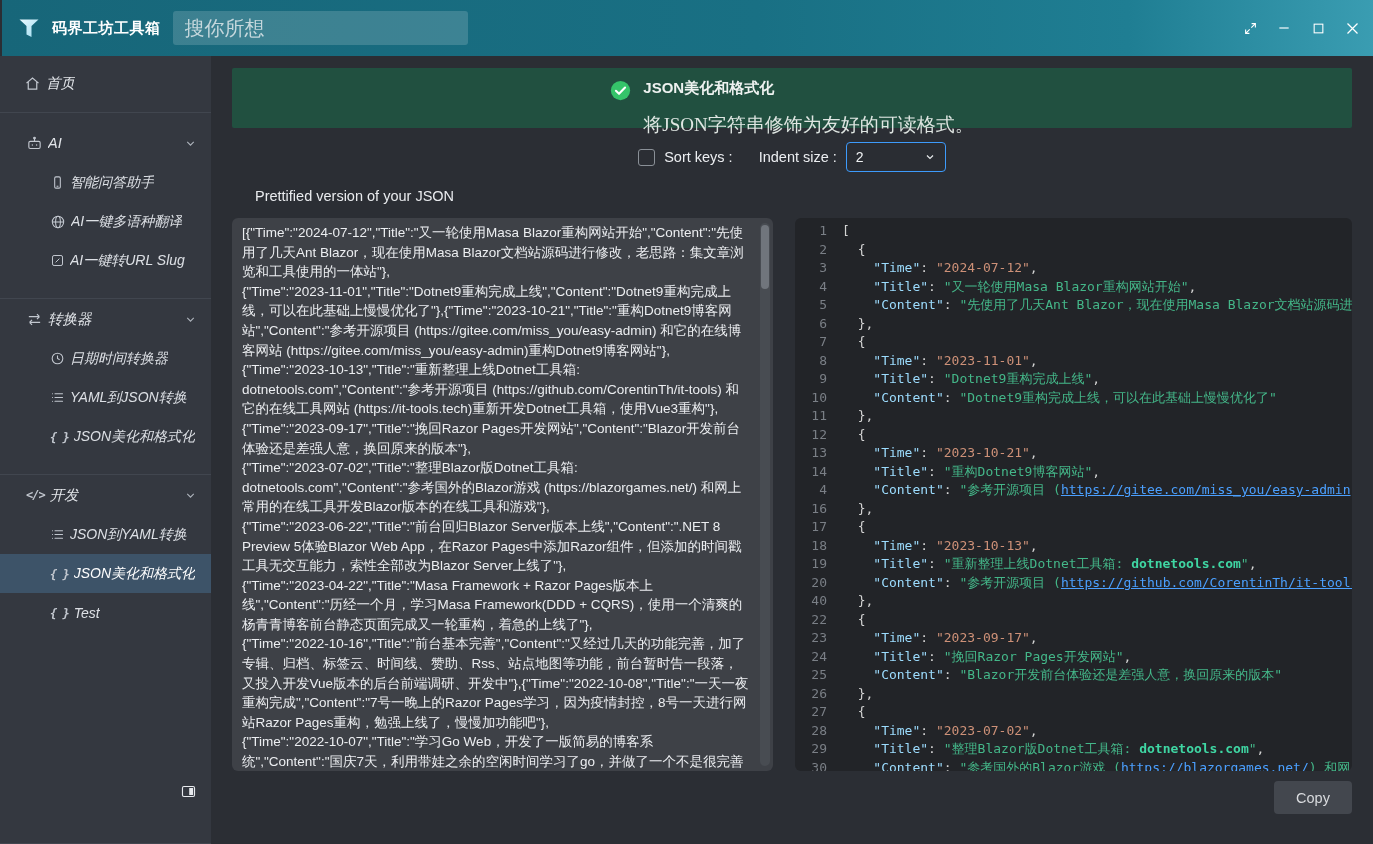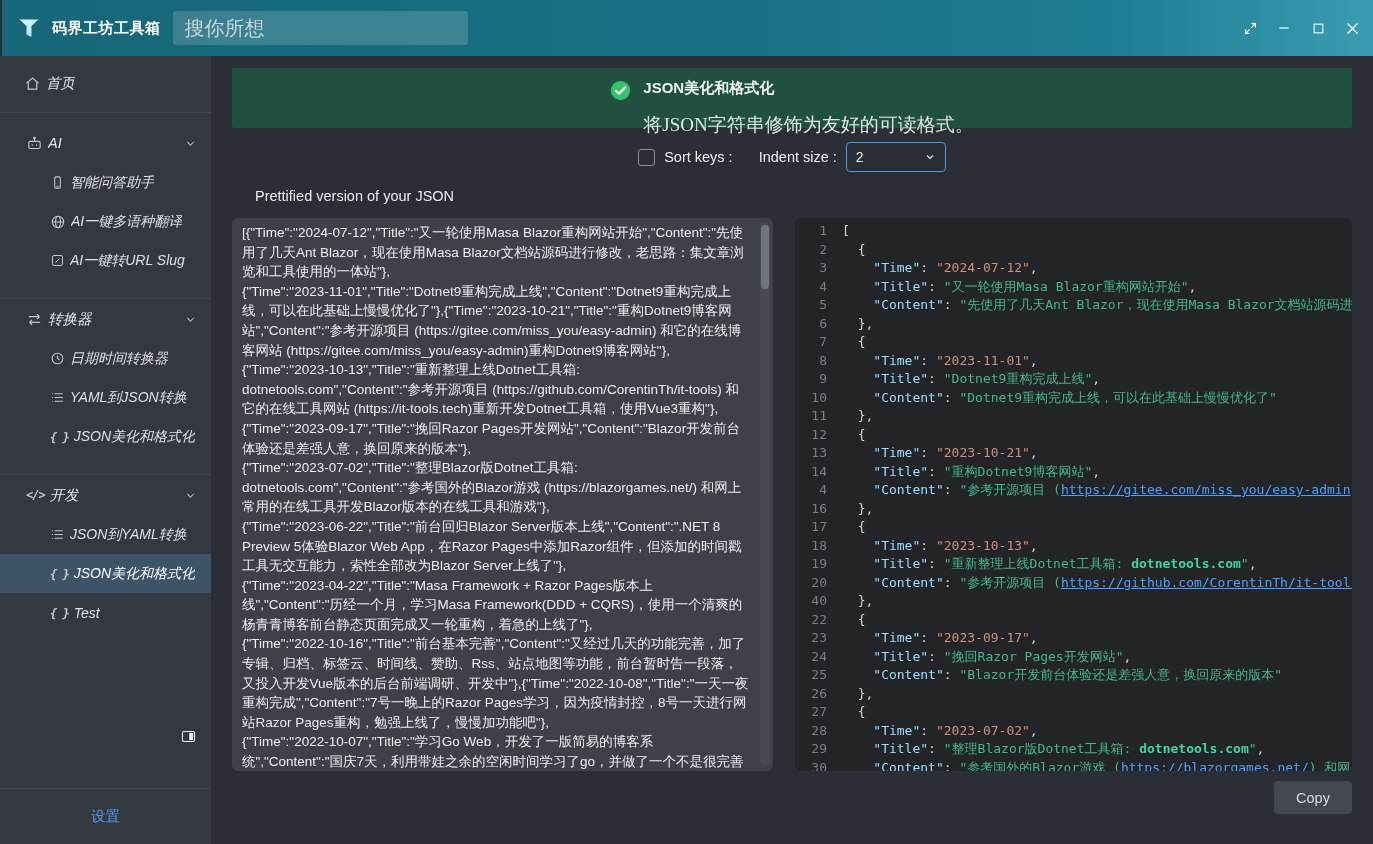--- a/index.html
+++ b/index.html
@@ -263,23 +263,20 @@
     <div class="side-bottom">
       <div class="collapse-row">
         <span class="icn" style="color:#e7eaee; cursor:pointer;">
           <svg width="17" height="17" viewBox="0 0 24 24" fill="none" stroke="currentColor" stroke-width="1.6">
             <rect x="3.5" y="5" width="17" height="14" rx="2"></rect>
               <rect x="13" y="7" width="5.5" height="10" fill="currentColor" stroke="none"></rect>
             </svg>
           </span>
       </div>
       <div class="side-divider"></div>
-      <div class="settings-row">
-        <span class="settings-label">设置</span>
-      </div>
     </div>
   </aside>
 
   <main class="main">
 
     <div class="banner">
       <span class="check-badge">
         <svg width="21" height="21" viewBox="0 0 24 24">
           <circle cx="12" cy="12" r="11" fill="#35c46a"></circle>
           <path d="M6.8 12.4 L10.3 15.8 L17.2 8.6" fill="none" stroke="#fff" stroke-width="2.4" stroke-linecap="round" stroke-linejoin="round"></path>

